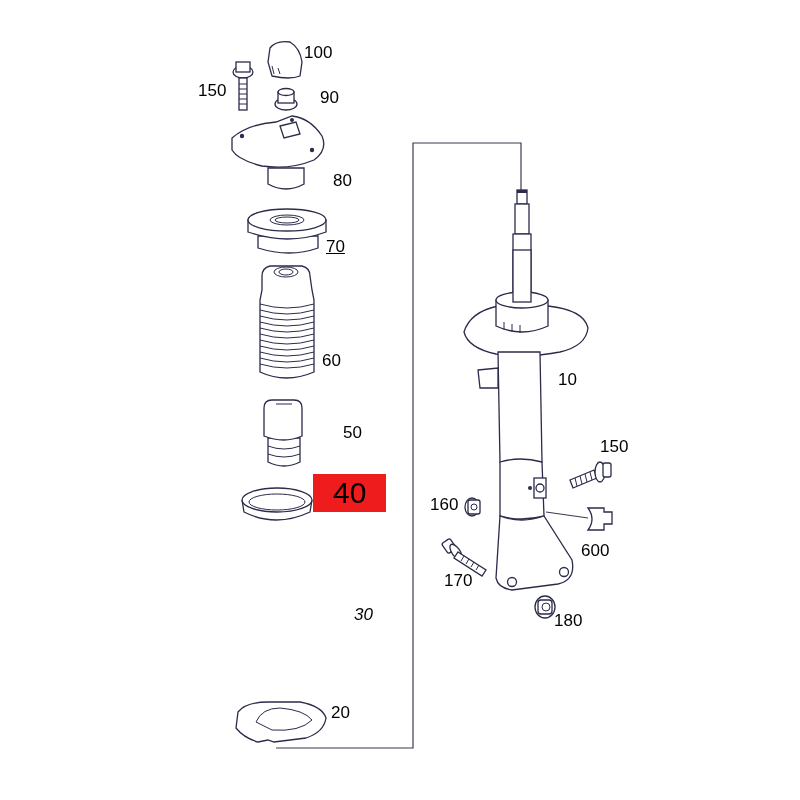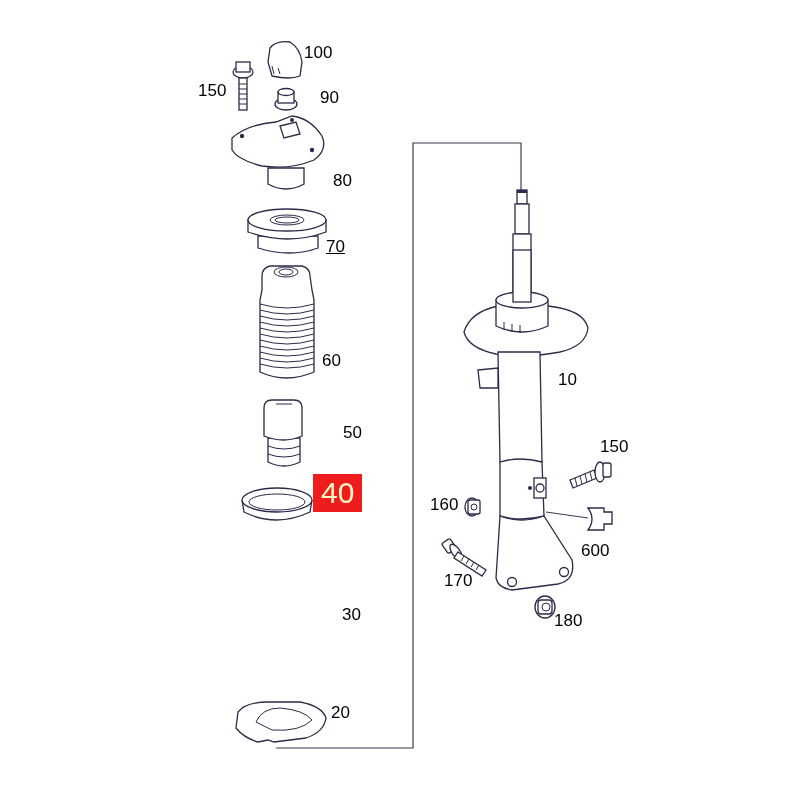--- a/index.html
+++ b/index.html
@@ -1,19 +1,19 @@
 <!DOCTYPE html>
 <html><head>
   <meta charset="utf-8">
   <style>
     html, body { margin: 0; padding: 0; background: #ffffff; }
     body { width: 800px; height: 800px; position: relative; overflow: hidden; font-family: "Liberation Sans", sans-serif; }
     #diagram { position: absolute; left: 0; top: 0; width: 800px; height: 800px; }
     .lbl { position: absolute; font-size: 17px; color: #000000; line-height: 1; white-space: nowrap; }
-    .hl { position: absolute; background: #ee1c1c; color: #fef9c3; font-size: 30px; line-height: 38px; padding: 0 8px; height: 38px; }
+    .hl { position: absolute; background: #ee1c1c; color: #000000; font-size: 30px; line-height: 38px; padding: 0 20px; height: 38px; }
     svg .part { fill: #ffffff; stroke: #2b2b4a; stroke-width: 1.3; }
     svg .thin { fill: none; stroke: #2b2b4a; stroke-width: 1; }
     svg .leader { fill: none; stroke: #3a3a55; stroke-width: 1.2; }
     svg .dark { fill: #2b2b4a; stroke: none; }
   </style>
 </head>
 <body>
 
 <div id="diagram">
   <svg width="800" height="800" viewBox="0 0 800 800">
@@ -148,21 +148,21 @@
 
   
   <span class="lbl" style="left:304px;top:44px;">100</span>
   <span class="lbl" style="left:198px;top:82px;">150</span>
   <span class="lbl" style="left:304px;top:89px;margin-left:16px;">90</span>
   <span class="lbl" style="left:333px;top:172px;">80</span>
   <span class="lbl" style="left:326px;top:238px;text-decoration:underline;">70</span>
   <span class="lbl" style="left:322px;top:320px;margin-top:32px;">60</span>
   <span class="lbl" style="left:314px;top:424px;margin-left:29px;">50</span>
   <span class="hl" style="left:313px;top:474px;">40</span>
-  <span class="lbl" style="left:342px;top:606px;">30</span>
+  <span class="lbl" style="left:354px;top:606px;font-style:italic;">30</span>
   <span class="lbl" style="left:331px;top:704px;">20</span>
   <span class="lbl" style="left:558px;top:371px;">10</span>
   <span class="lbl" style="left:600px;top:438px;text-align:right;">150</span>
   <span class="lbl" style="left:430px;top:496px;">160</span>
   <span class="lbl" style="left:581px;top:542px;">600</span>
   <span class="lbl" style="left:444px;top:572px;">170</span>
   <span class="lbl" style="left:554px;top:612px;">180</span>
 </div>
 
 </body></html>

